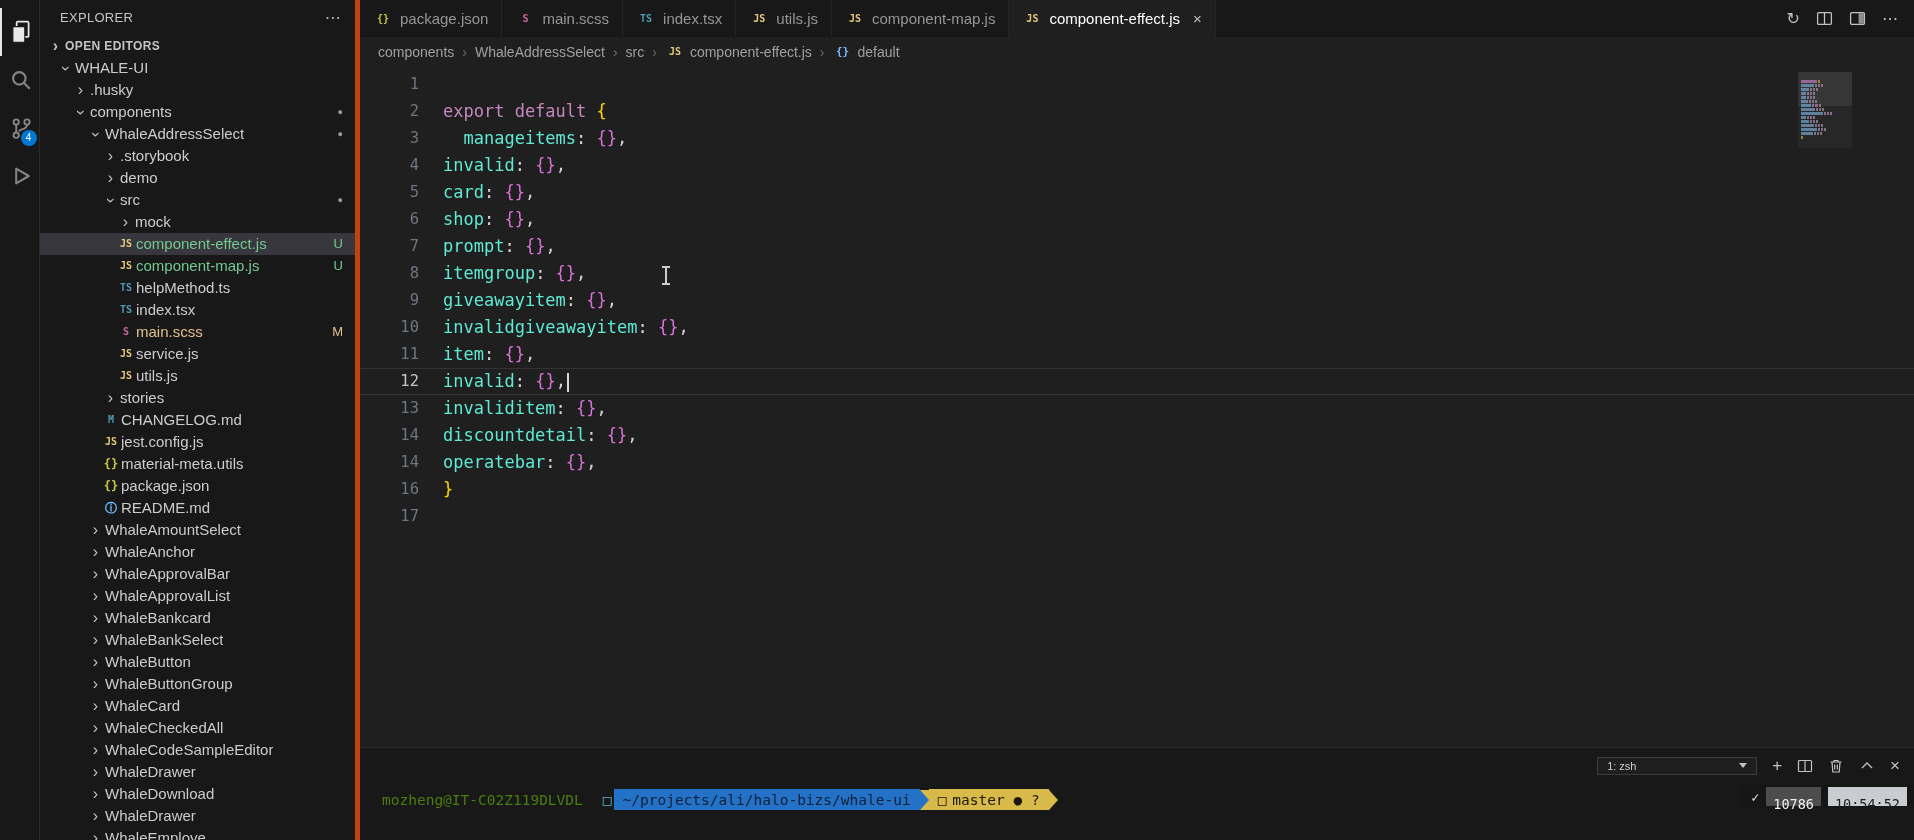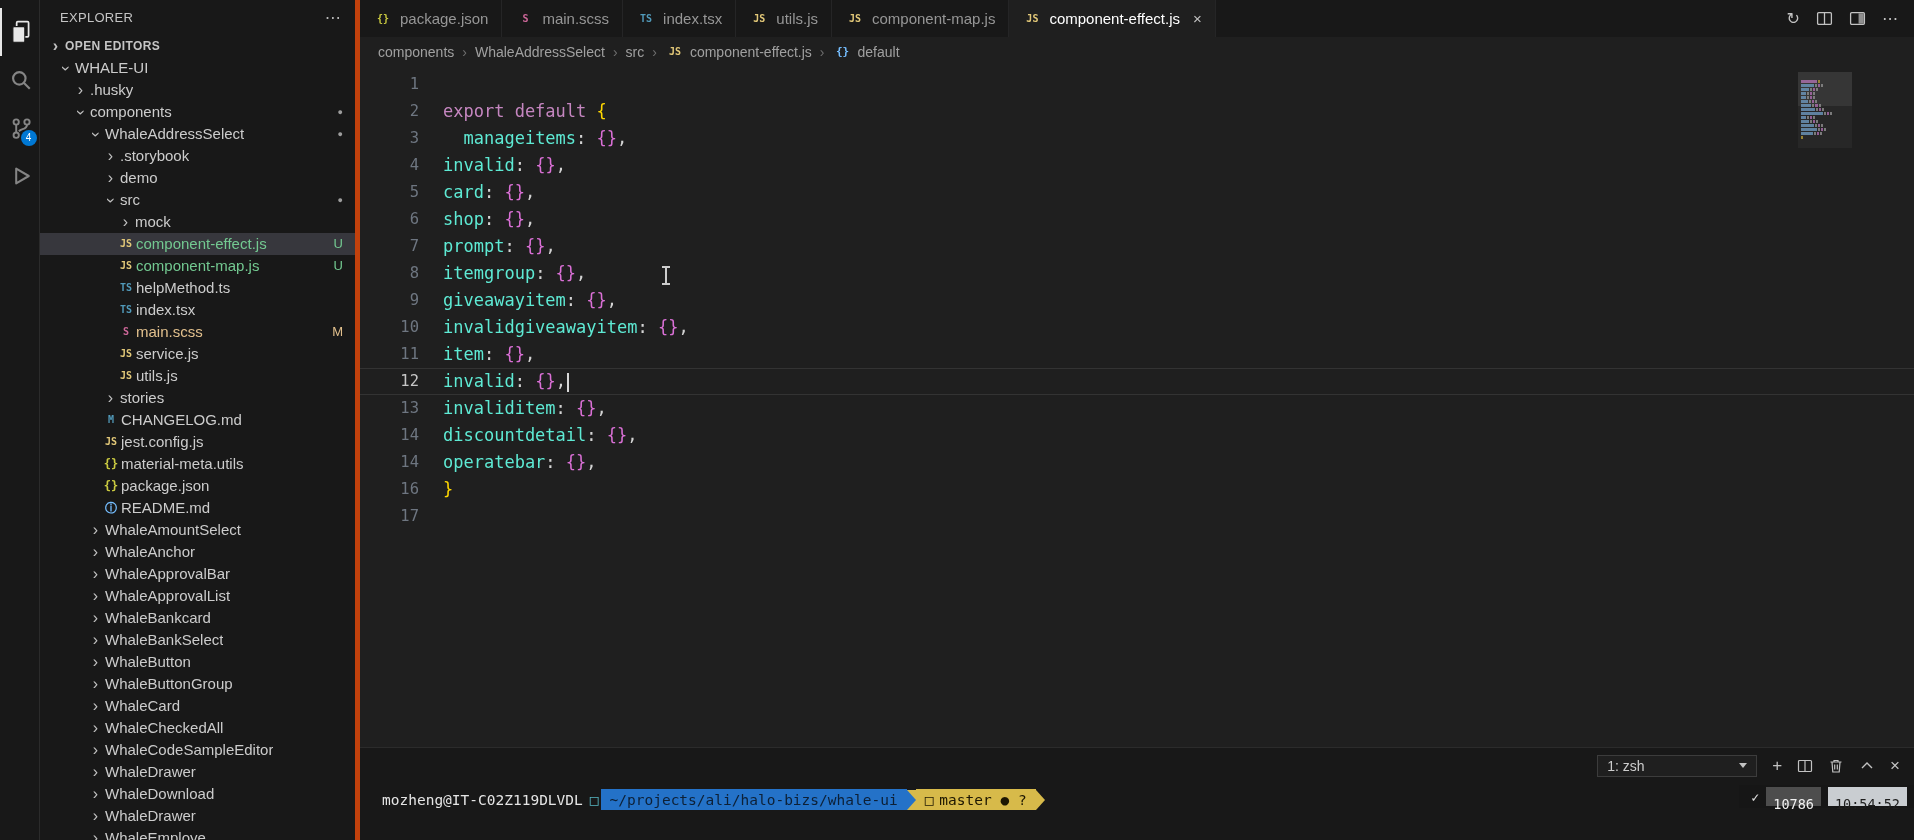--- a/index.html
+++ b/index.html
@@ -71,27 +71,27 @@
   .ib-t,.ib-b{height:2px;width:8px;margin:0 auto}
   .ib-s{width:2px;height:15px;margin:0 auto}
 
   
   .panel{height:93px;flex:none;background:#181818;border-top:1px solid #2b2b2b;display:flex;flex-direction:column}
   .panel-head{height:35px;display:flex;align-items:center;padding:0 14px;flex:none}
   .panel-tabs{display:flex;gap:24px;height:100%}
   .ptab{display:flex;align-items:center;font-size:12.5px;letter-spacing:.4px;color:#8a8a8a;cursor:pointer;border-bottom:1px solid transparent}
   .ptab.active{color:#e7e7e7;border-bottom:1px solid #e7e7e7}
   .panel-actions{margin-left:auto;display:flex;align-items:center;gap:15px;color:#c2c2c2}
-  .shell-select{display:flex;align-items:center;gap:26px;padding:2px 9px;border:1px solid #3c3c3c;background:#1f1f1f;font-size:14px;color:#cccccc;min-width:160px;cursor:pointer}
+  .shell-select{display:flex;align-items:center;gap:26px;padding:2px 9px;border:1px solid #3c3c3c;background:#1f1f1f;font-size:11px;color:#cccccc;min-width:160px;cursor:pointer}
   .dd-caret{width:0;height:0;border-left:4px solid transparent;border-right:4px solid transparent;border-top:5px solid #c2c2c2;margin-left:auto}
   .pa-icon{cursor:pointer;font-size:17px;line-height:1;display:flex;align-items:center}
 
   .term{flex:1;padding:6px 0 0 22px;font-family:"DejaVu Sans Mono",monospace;font-size:14.5px;display:flex;align-items:flex-start}
   .tline{display:flex;align-items:center;height:21px}
-  .t-user{color:#e5e5e5;margin-right:7px}
+  .t-user{color:#4d7c0f;margin-right:20px}
   .t-boxicon{color:#56b6c2;margin-right:2px}
   .chip{display:inline-flex;align-items:center;gap:6px;padding:0 9px;height:21px}
   .chip-blue{background:#2472c8;color:#0d2036}
   .chip-yellow{background:#d7ba4a;color:#1d1702}
   .tri{width:0;height:0;border-top:10.5px solid transparent;border-bottom:10.5px solid transparent}
   .tri1{border-left:9px solid #2472c8;background:#d7ba4a}
   .tri2{border-left:9px solid #d7ba4a}
 
   
   .overlay{position:absolute;right:0;bottom:32px;display:flex;align-items:center;gap:7px;background:#161616;padding:2px 7px 2px 12px;font-family:"DejaVu Sans Mono",monospace;font-size:13.5px}

